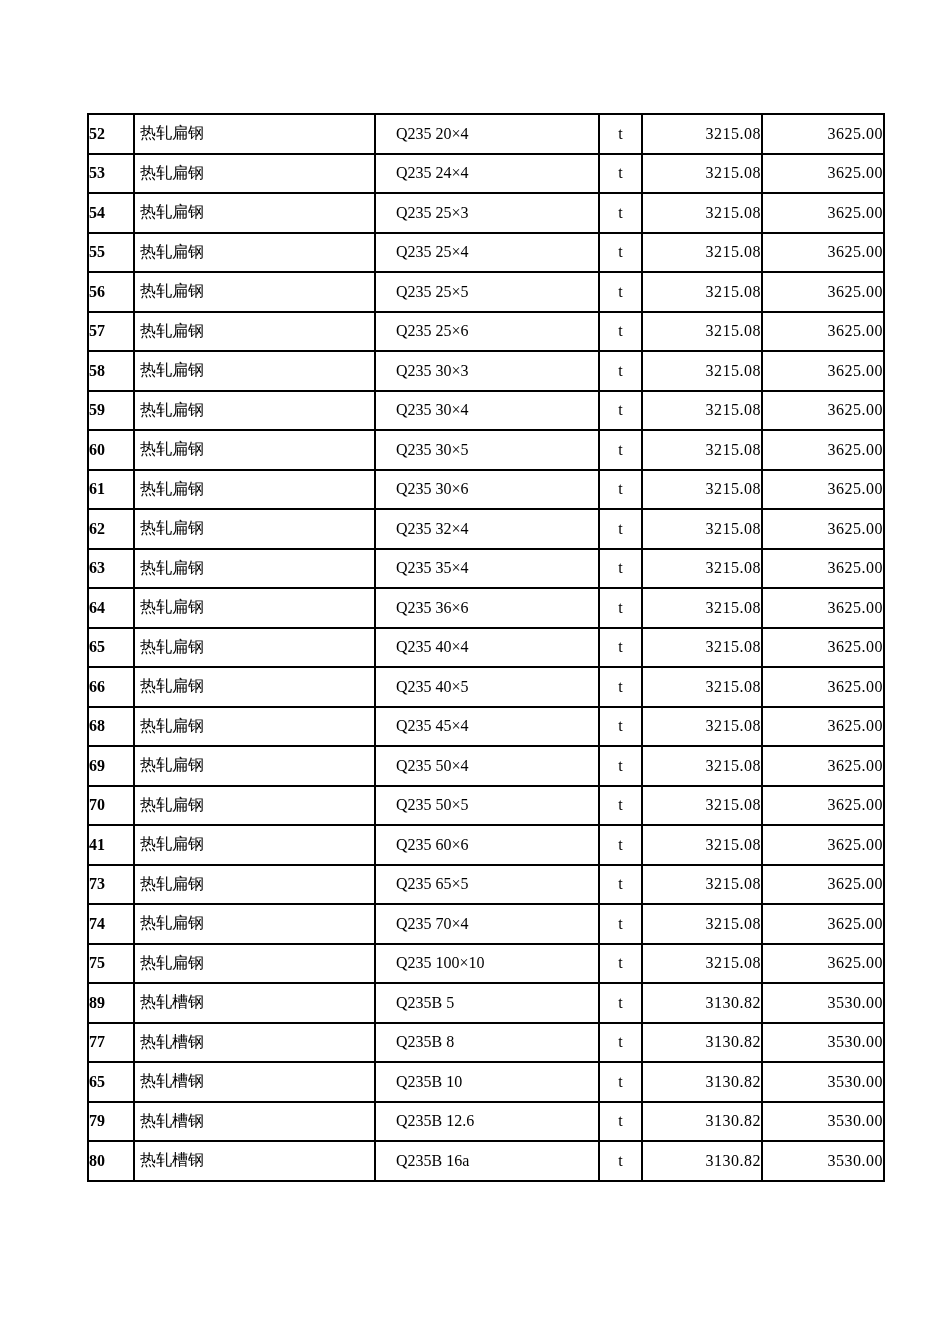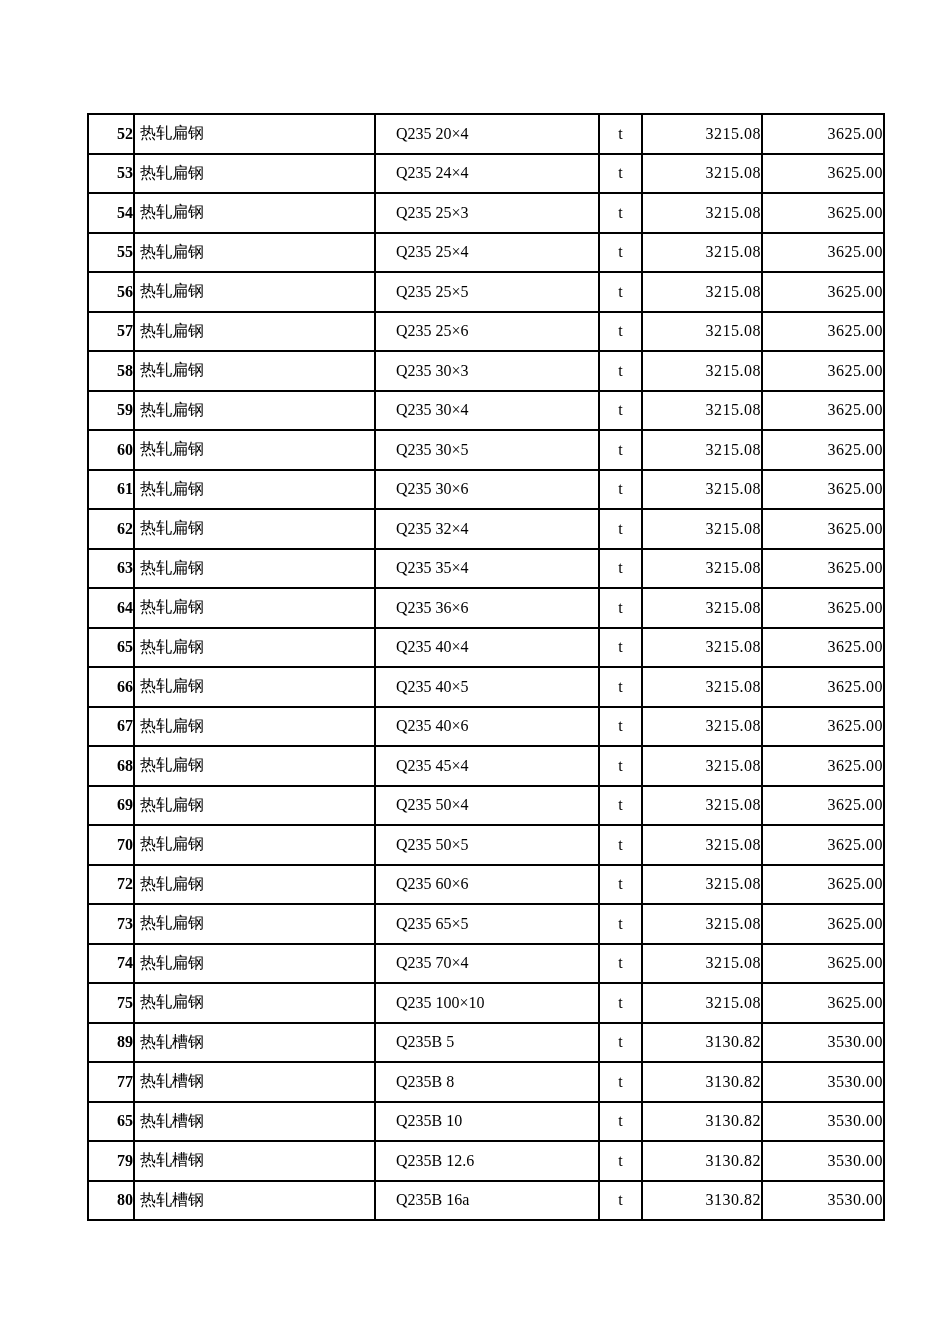--- a/index.html
+++ b/index.html
@@ -27,21 +27,21 @@
   }
   table.price-table td {
     border: 2px solid #000000;
     height: 39.5px;
     font-size: 16px;
     vertical-align: middle;
     overflow: hidden;
     white-space: nowrap;
   }
   td.cell-no {
-    text-align: right;
+    text-align: left;
     font-weight: bold;
   }
   td.cell-name {
     text-align: left;
     padding-left: 5px;
   }
   td.cell-spec {
     text-align: left;
     padding-left: 20px;
     white-space: pre;
@@ -182,28 +182,20 @@
         </tr>
         <tr>
           <td class="cell-no">66</td>
           <td class="cell-name">热轧扁钢</td>
           <td class="cell-spec">Q235  40×5</td>
           <td class="cell-unit">t</td>
           <td class="cell-price1">3215.08</td>
           <td class="cell-price2">3625.00</td>
         </tr>
         <tr>
-          <td class="cell-no">67</td>
-          <td class="cell-name">热轧扁钢</td>
-          <td class="cell-spec">Q235  40×6</td>
-          <td class="cell-unit">t</td>
-          <td class="cell-price1">3215.08</td>
-          <td class="cell-price2">3625.00</td>
-        </tr>
-        <tr>
           <td class="cell-no">68</td>
           <td class="cell-name">热轧扁钢</td>
           <td class="cell-spec">Q235  45×4</td>
           <td class="cell-unit">t</td>
           <td class="cell-price1">3215.08</td>
           <td class="cell-price2">3625.00</td>
         </tr>
         <tr>
           <td class="cell-no">69</td>
           <td class="cell-name">热轧扁钢</td>
@@ -214,21 +206,21 @@
         </tr>
         <tr>
           <td class="cell-no">70</td>
           <td class="cell-name">热轧扁钢</td>
           <td class="cell-spec">Q235  50×5</td>
           <td class="cell-unit">t</td>
           <td class="cell-price1">3215.08</td>
           <td class="cell-price2">3625.00</td>
         </tr>
         <tr>
-          <td class="cell-no">72</td>
+          <td class="cell-no">41</td>
           <td class="cell-name">热轧扁钢</td>
           <td class="cell-spec">Q235  60×6</td>
           <td class="cell-unit">t</td>
           <td class="cell-price1">3215.08</td>
           <td class="cell-price2">3625.00</td>
         </tr>
         <tr>
           <td class="cell-no">73</td>
           <td class="cell-name">热轧扁钢</td>
           <td class="cell-spec">Q235  65×5</td>

